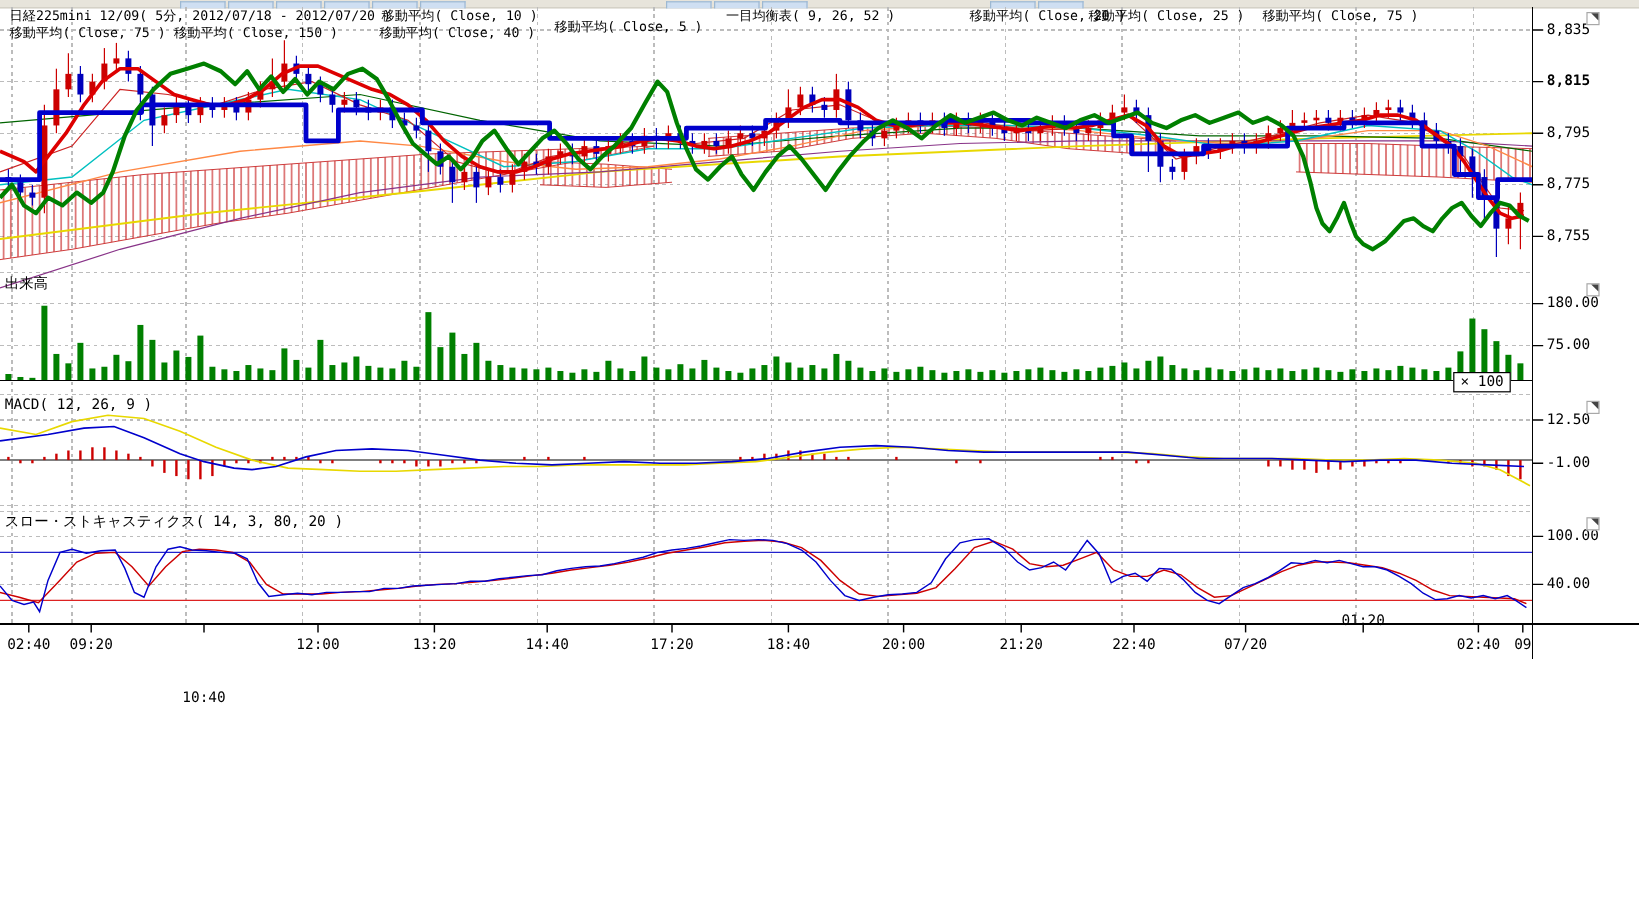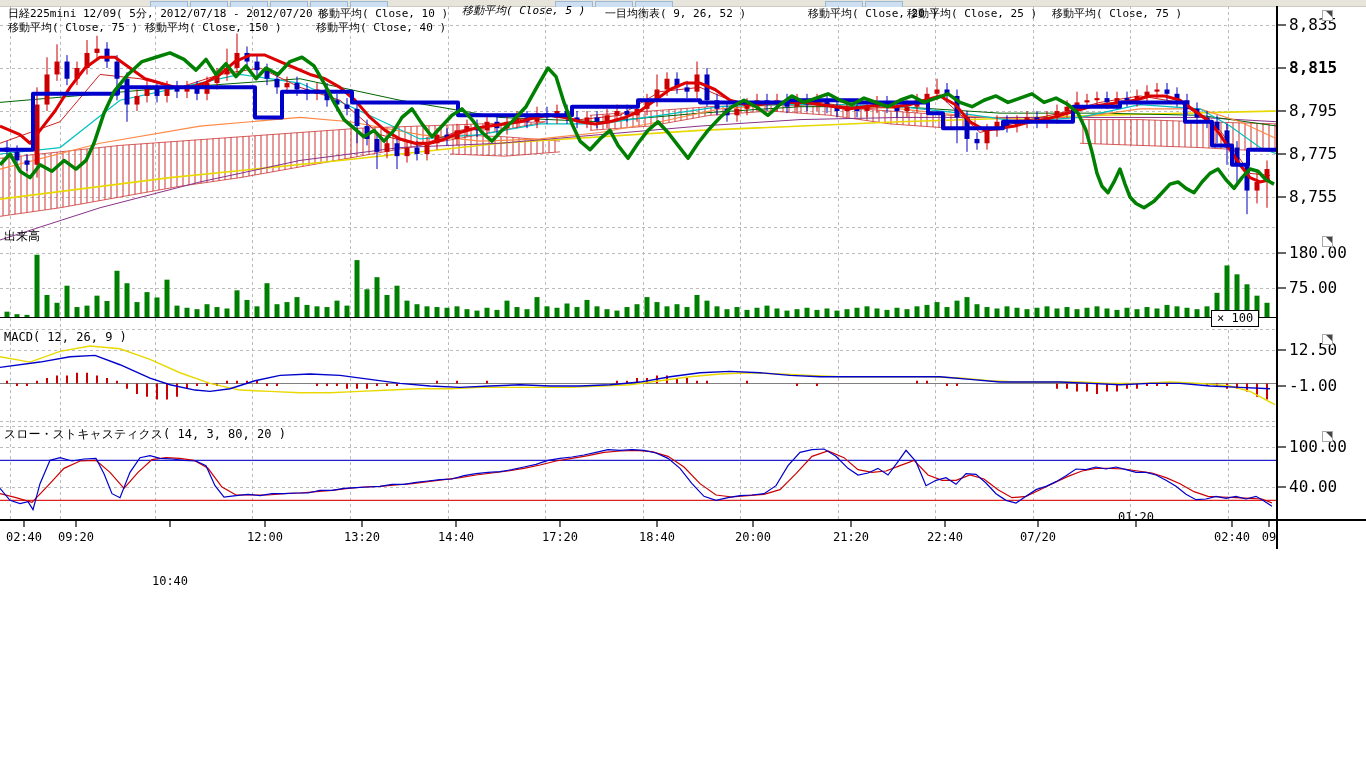--- a/index.html
+++ b/index.html
@@ -3,21 +3,21 @@
 <meta charset="utf-8">
 <style>
   html,body{margin:0;padding:0;background:#fff;}
   .screen{position:relative;width:1366px;height:768px;background:#fff;overflow:hidden;
           font-family:"DejaVu Sans Mono","DejaVu Sans",monospace;color:#000;}
   .toolbar{position:absolute;left:0;top:0;width:1366px;height:6px;background:#e7e4db;border-bottom:1px solid #cfccc3;}
   .tbs{position:absolute;top:1px;height:5px;background:#cfdff2;border:1px solid #9db8d2;border-bottom:none;}
   #chart-svg{position:absolute;left:0;top:0;}
   .hitem{position:absolute;font-size:11px;white-space:nowrap;line-height:13px;}
   .plabel{position:absolute;font-size:12px;white-space:nowrap;line-height:13px;}
-  .tick{position:absolute;font-size:16px;line-height:13px;white-space:nowrap;}
+  .tick{position:absolute;font-size:12px;line-height:13px;white-space:nowrap;}
   .tlabel{position:absolute;font-size:12px;line-height:13px;transform:translateX(-50%);white-space:nowrap;}
   .scalebox{position:absolute;left:1211px;top:310px;border:1px solid #000;background:#fff;
             font-size:12px;line-height:15px;padding:0 5px;text-align:right;}
   .cicon{position:absolute;width:9px;height:9px;border:1px solid #a8a8a8;background:#fff;}
   .cicon:after{content:"";position:absolute;right:0;top:0;width:0;height:0;
                border-top:6px solid #444;border-left:6px solid transparent;}
 </style>
 </head>
 <body>
 
@@ -581,21 +581,21 @@
       <line x1="1277" y1="288" x2="1286" y2="288" stroke="#000" stroke-width="1.2"></line>
       <line x1="1277" y1="350" x2="1286" y2="350" stroke="#000" stroke-width="1.2"></line>
       <line x1="1277" y1="386" x2="1286" y2="386" stroke="#000" stroke-width="1.2"></line>
       <line x1="1277" y1="447" x2="1286" y2="447" stroke="#000" stroke-width="1.2"></line>
       <line x1="1277" y1="487" x2="1286" y2="487" stroke="#000" stroke-width="1.2"></line>
     </svg>
 
   <div id="header-row-1">
       <div class="hitem" style="left: 8px; top: 7px;">日経225mini 12/09( 5分, 2012/07/18 - 2012/07/20 )</div>
       <div class="hitem" style="left: 318px; top: 7px;">移動平均( Close, 10 )</div>
-      <div class="hitem" style="left: 462px; top: 4px; font-style: italic;">移動平均( Close, 5 )</div>
+      <div class="hitem" style="left: 462px; top: 16px;">移動平均( Close, 5 )</div>
       <div class="hitem" style="left: 605px; top: 7px;">一目均衡表( 9, 26, 52 )</div>
       <div class="hitem" style="left: 808px; top: 7px;">移動平均( Close, 20 )</div>
       <div class="hitem" style="left: 907px; top: 7px;">移動平均( Close, 25 )</div>
       <div class="hitem" style="left: 1052px; top: 7px;">移動平均( Close, 75 )</div>
     </div>
   <div id="header-row-2">
       <div class="hitem" style="left: 8px; top: 21px;">移動平均( Close, 75 )</div>
       <div class="hitem" style="left: 145px; top: 21px;">移動平均( Close, 150 )</div>
       <div class="hitem" style="left: 300px; top: 21px; margin-left: 16px;">移動平均( Close, 40 )</div>
     </div>

